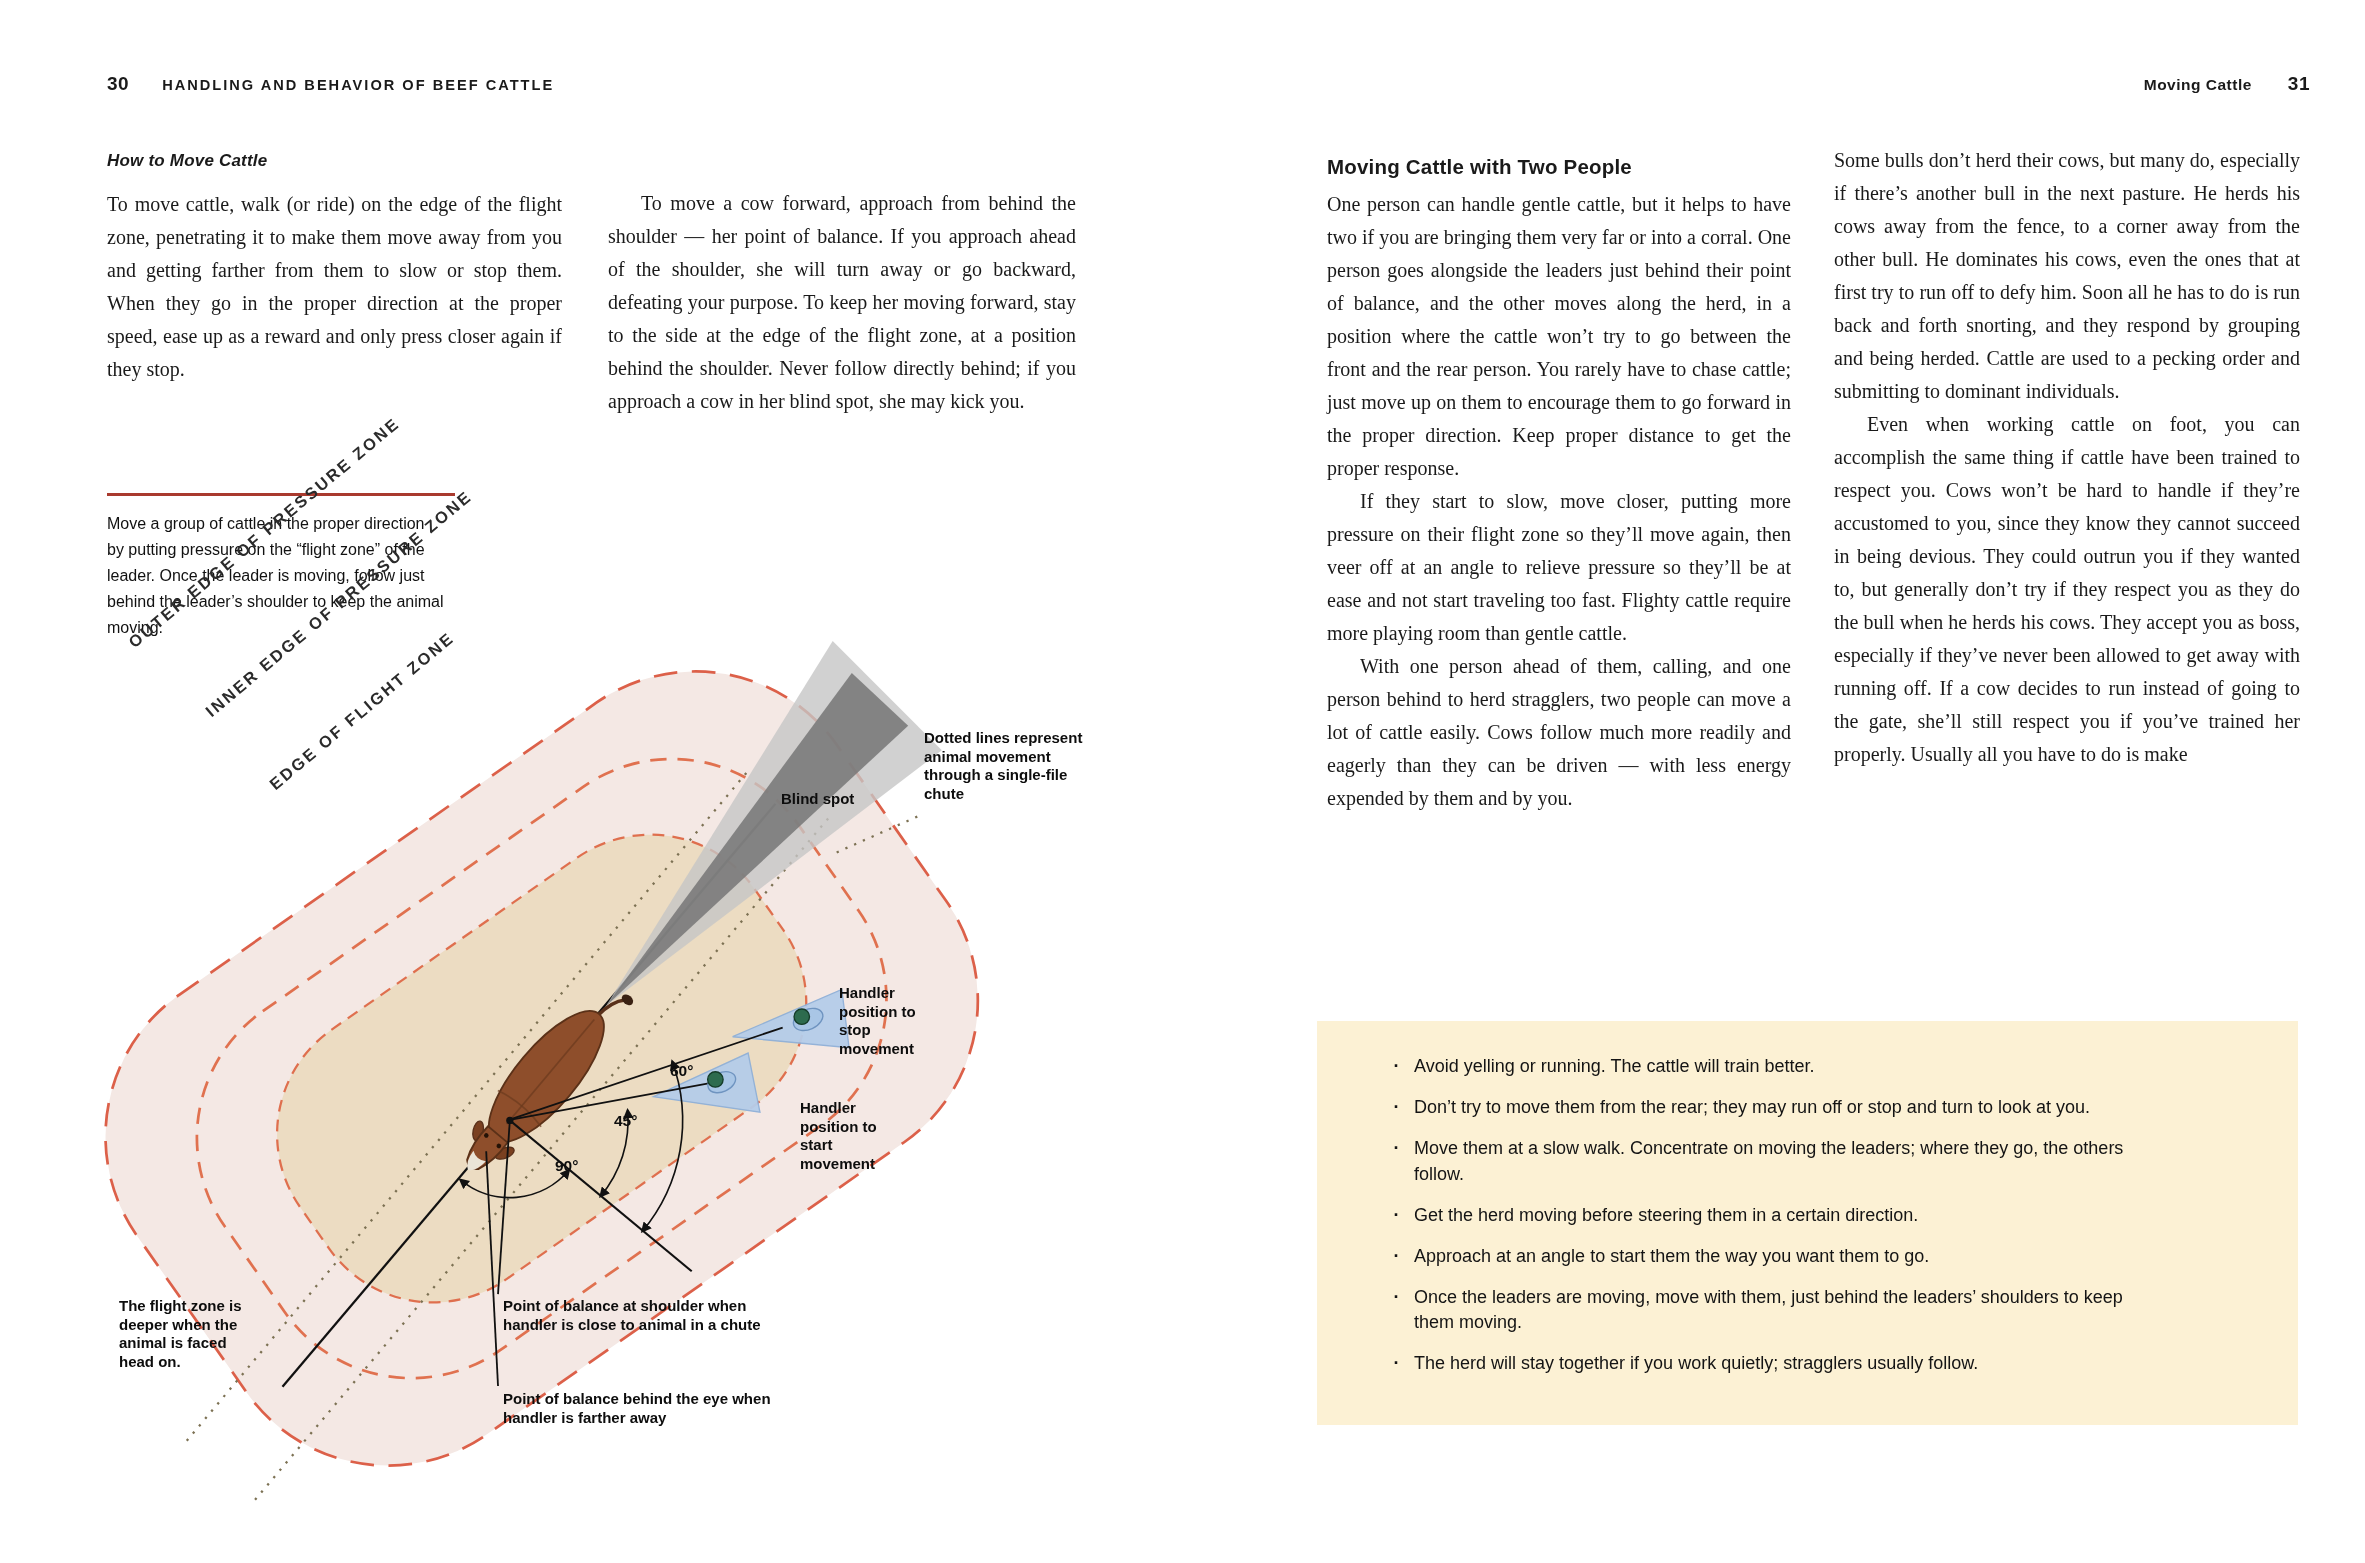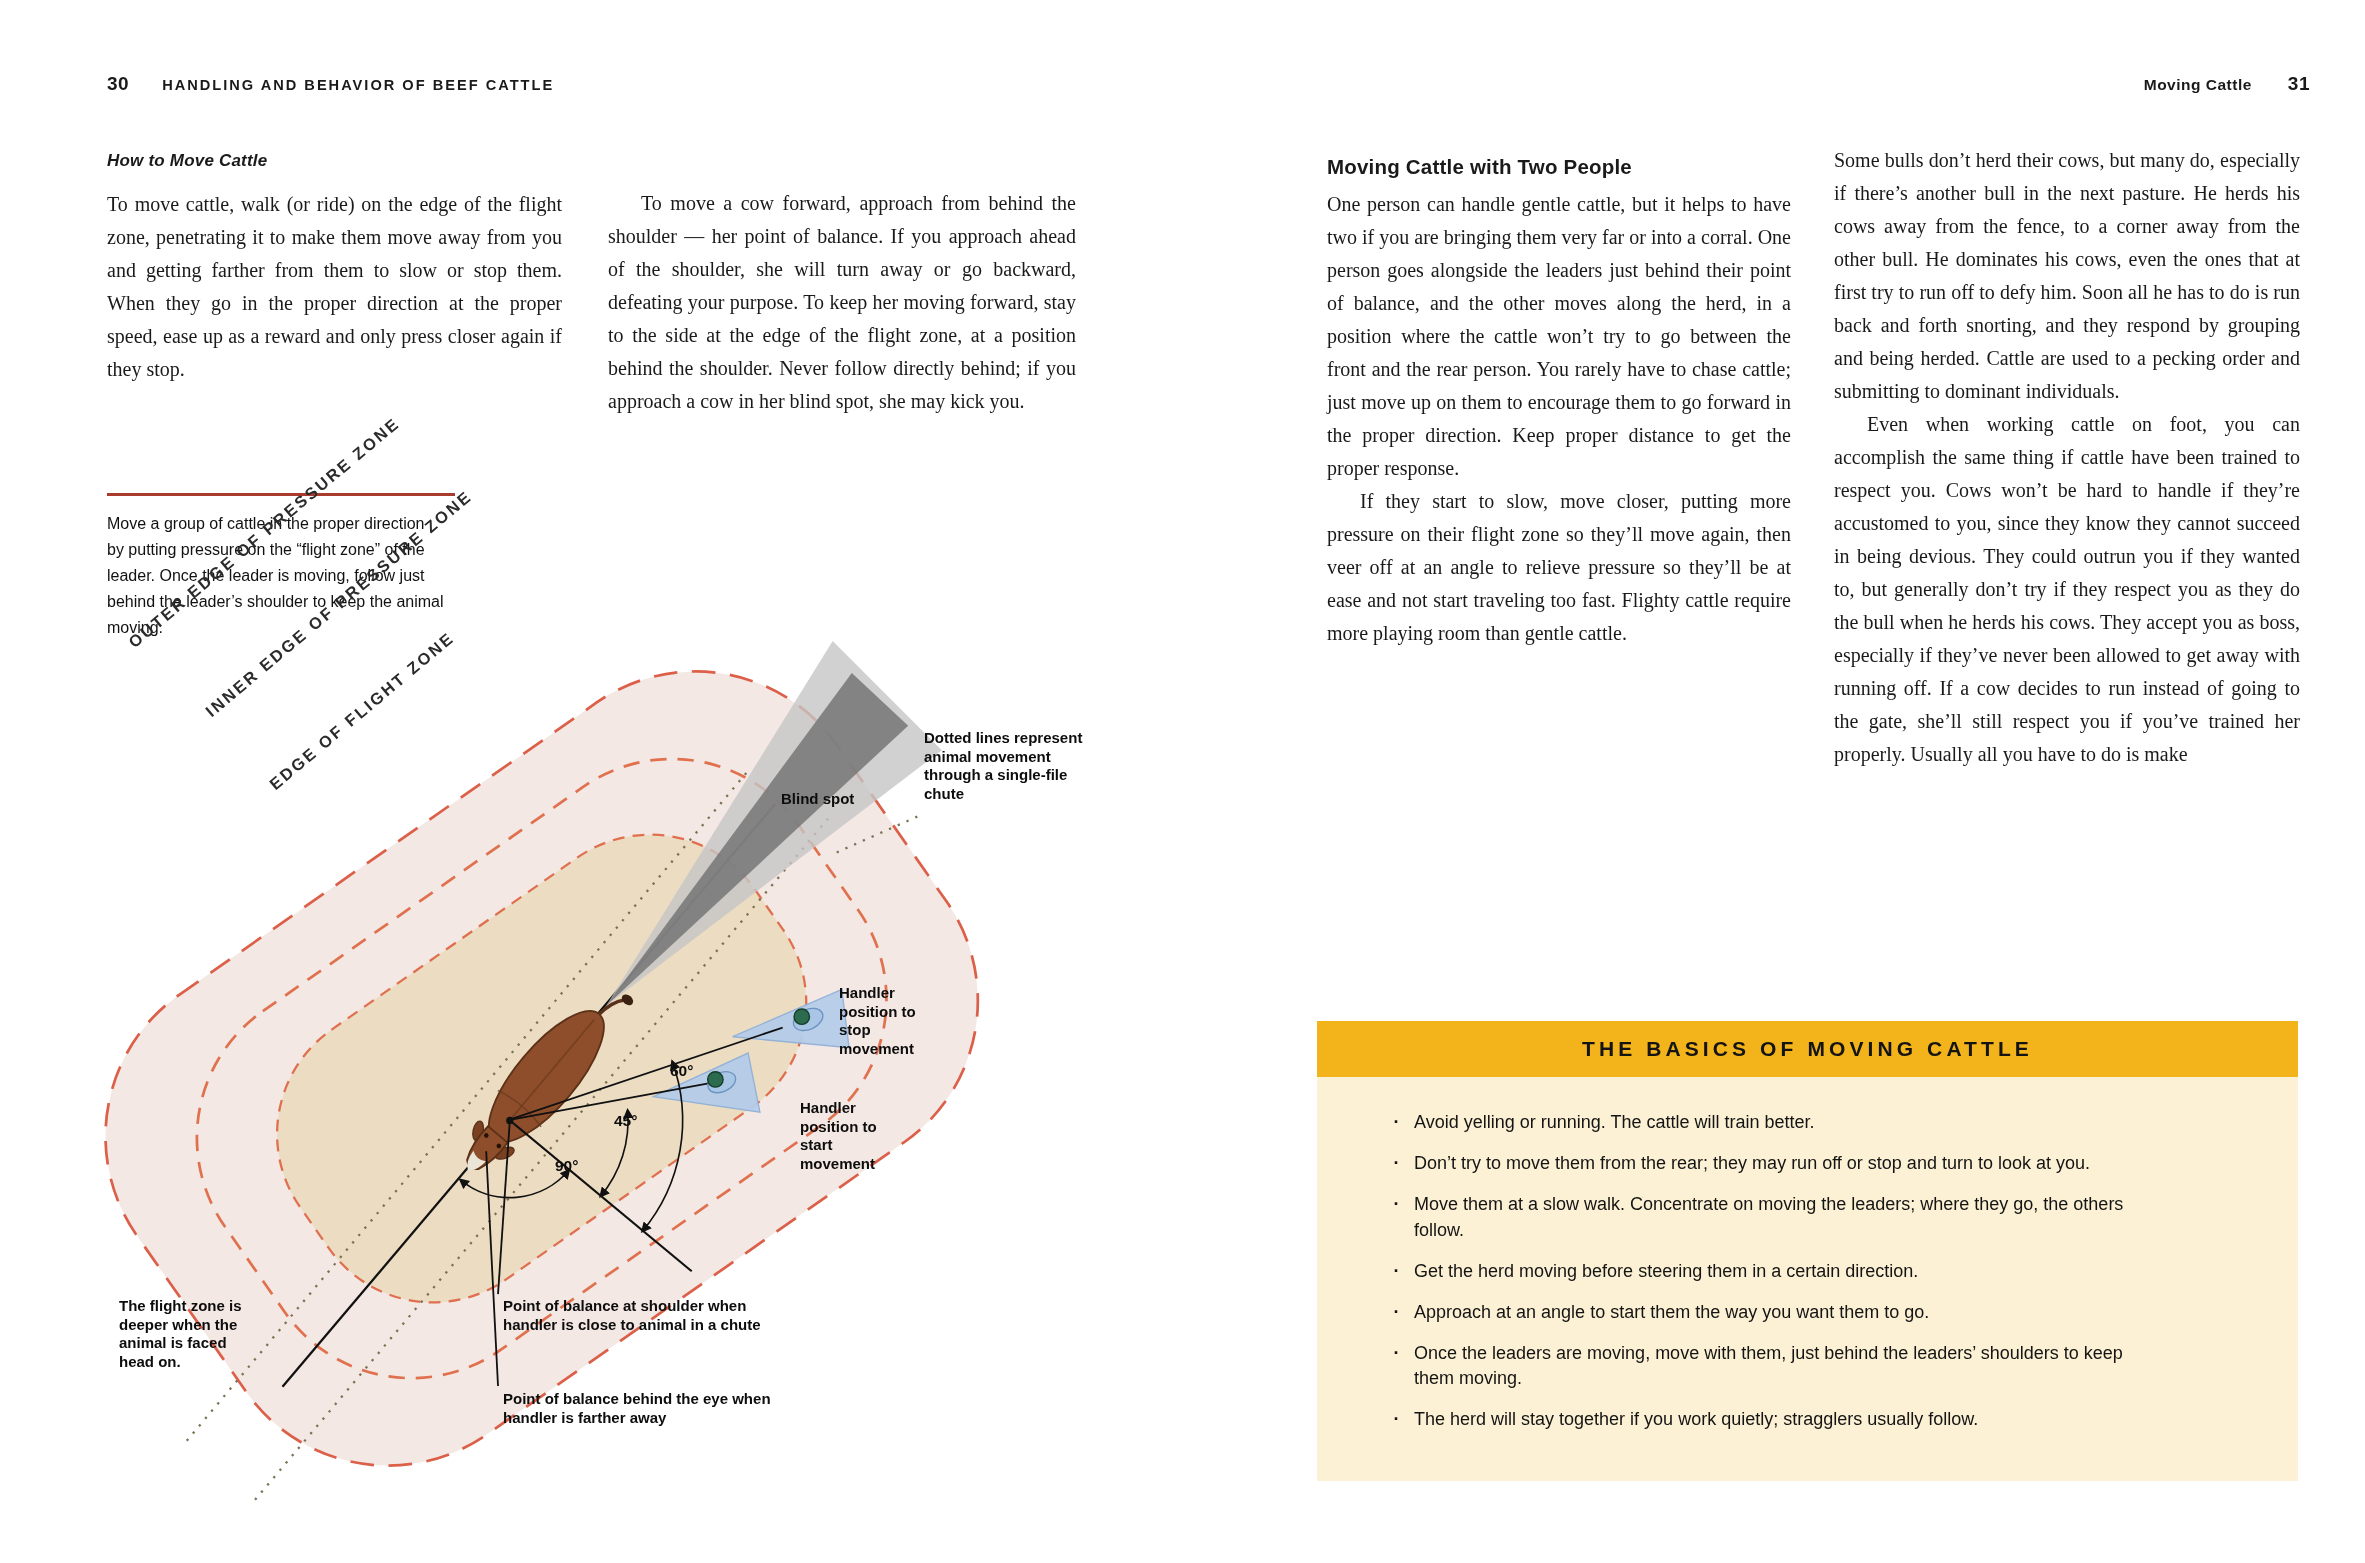--- a/index.html
+++ b/index.html
@@ -151,31 +151,29 @@
 
 <div class="running-head rh-right">
   <span class="rh-title-right">Moving Cattle</span>
   <span class="page-num">31</span>
 </div>
 
 <div class="col" style="left:1327px; top:153px; width:464px;">
   <h3 class="head-plain">Moving Cattle with Two People</h3>
   <p>One person can handle gentle cattle, but it helps to have two if you are bringing them very far or into a corral. One person goes alongside the leaders just behind their point of balance, and the other moves along the herd, in a position where the cattle won’t try to go between the front and the rear person. You rarely have to chase cattle; just move up on them to encourage them to go forward in the proper direction. Keep proper distance to get the proper response.</p>
   <p class="indent">If they start to slow, move closer, putting more pressure on their flight zone so they’ll move again, then veer off at an angle to relieve pressure so they’ll be at ease and not start traveling too fast. Flighty cattle require more playing room than gentle cattle.</p>
+  <p class="indent">With one person ahead of them, calling, and one person behind to herd stragglers, two people can move a lot of cattle easily. Cows follow much more readily and eagerly than they can be driven — with less energy expended by them and by you.</p>
 </div>
 
 <div class="col" style="left:1834px; top:144px; width:466px;">
   <p>Some bulls don’t herd their cows, but many do, especially if there’s another bull in the next pasture. He herds his cows away from the fence, to a corner away from the other bull. He dominates his cows, even the ones that at first try to run off to defy him. Soon all he has to do is run back and forth snorting, and they respond by grouping and being herded. Cattle are used to a pecking order and submitting to dominant individuals.</p>
   <p class="indent">Even when working cattle on foot, you can accomplish the same thing if cattle have been trained to respect you. Cows won’t be hard to handle if they’re accustomed to you, since they know they cannot succeed in being devious. They could outrun you if they wanted to, but generally don’t try if they respect you as they do the bull when he herds his cows. They accept you as boss, especially if they’ve never been allowed to get away with running off. If a cow decides to run instead of going to the gate, she’ll still respect you if you’ve trained her properly. Usually all you have to do is make</p>
 </div>
 
 <div class="basics-box">
-  <div class="basics-header">
-    <span class="basics-title">THE BASICS OF MOVING CATTLE</span>
-  </div>
   <div class="basics-body">
     <ul>
       <li><span class="bullet">·</span><span>Avoid yelling or running. The cattle will train better.</span></li>
       <li><span class="bullet">·</span><span>Don’t try to move them from the rear; they may run off or stop and turn to look at you.</span></li>
       <li><span class="bullet">·</span><span>Move them at a slow walk. Concentrate on moving the leaders; where they go, the others follow.</span></li>
       <li><span class="bullet">·</span><span>Get the herd moving before steering them in a certain direction.</span></li>
       <li><span class="bullet">·</span><span>Approach at an angle to start them the way you want them to go.</span></li>
       <li><span class="bullet">·</span><span>Once the leaders are moving, move with them, just behind the leaders’ shoulders to keep them moving.</span></li>
       <li><span class="bullet">·</span><span>The herd will stay together if you work quietly; stragglers usually follow.</span></li>
     </ul>

